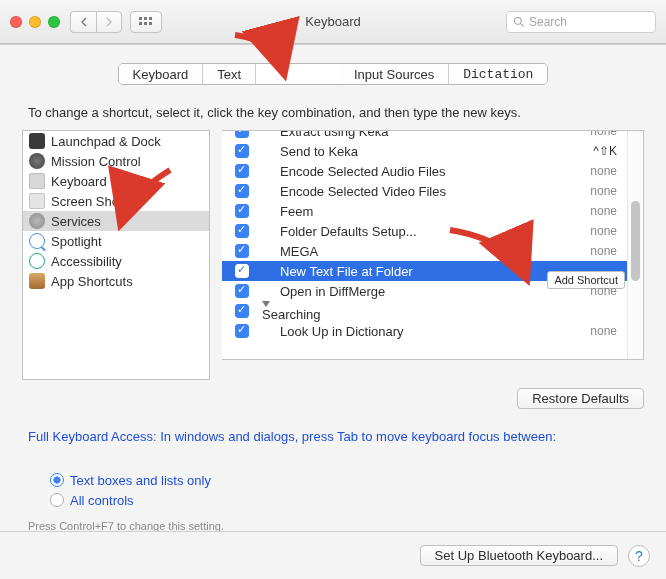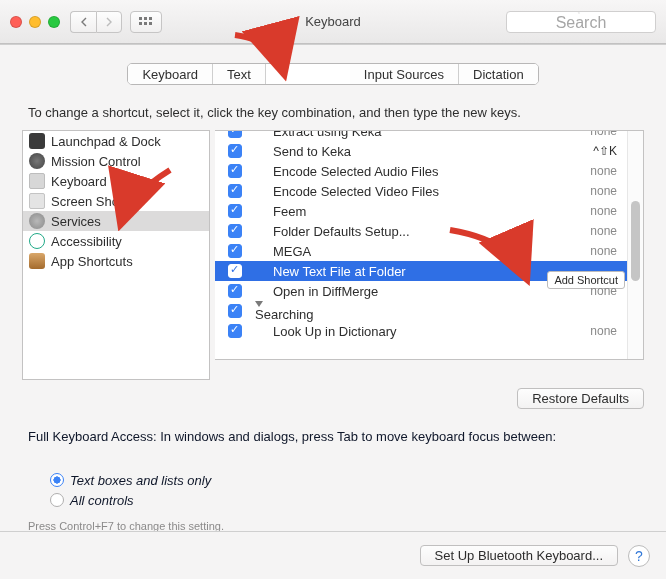--- a/index.html
+++ b/index.html
@@ -12,33 +12,33 @@
   .tl.red { background: #ff5f57; }
   .tl.yellow { background: #ffbd2e; }
   .tl.green { background: #28c940; }
   .navbtns, .gridbtn { display: flex; }
   .segbtn { width: 26px; height: 22px; background: linear-gradient(#fdfdfd,#f1f0f0); border: 1px solid #c6c5c5; display: flex; align-items: center; justify-content: center; color: #6b6b6b; font-size: 12px; }
   .navbtns .segbtn:first-child { border-radius: 4px 0 0 4px; border-right: none; }
   .navbtns .segbtn:last-child { border-radius: 0 4px 4px 0; }
   .gridbtn { margin-left: 8px; }
   .gridbtn .segbtn { border-radius: 4px; width: 32px; }
   .wintitle { position: absolute; left: 0; right: 0; text-align: center; font-size: 13px; color: #444; pointer-events: none; }
-  .search { margin-left: auto; width: 150px; height: 22px; border: 1px solid #d0cfcf; border-radius: 4px; background: #fff; display: flex; align-items: center; padding: 0 6px; color: #a6a6a6; font-size: 16px; flex-direction: column; }
+  .search { margin-left: auto; width: 150px; height: 22px; border: 1px solid #d0cfcf; border-radius: 4px; background: #fff; display: flex; align-items: center; padding: 0 6px; color: #a6a6a6; font-size: 12px; }
   .search svg { width: 12px; height: 12px; margin-right: 4px; fill: #9a9a9a; }
 
   
   .panel { background: #f5f4f4; height: calc(579px - 44px); border-top: 1px solid #cfcfcf; padding: 0; position: relative; }
   .tabs { display: flex; justify-content: center; padding-top: 18px; }
   .tabrow { display: flex; height: 22px; border: 1px solid #b8b7b7; border-radius: 5px; overflow: hidden; background: #fff; }
   .tabrow .tab { padding: 0 14px; font-size: 13px; color: #303030; display: flex; align-items: center; border-right: 1px solid #cfcfcf; background: #fdfdfd; cursor: default; }
-  .tabrow .tab:last-child { border-right: none; }
+  .tabrow .tab:last-child { border-right: none; font-family: Liberation Mono, monospace; }
   .tabrow .tab.active { background: #3a79f0; color: #fff; margin-top: 24px; }
 
   .desc { font-size: 13px; color: #2e2e2e; padding: 20px 28px 10px 28px; }
-  .cols { display: flex; padding: 0 22px; gap: 5px; }
+  .cols { display: flex; padding: 0 22px; gap: 12px; }
 
   .sidebar { width: 188px; height: 250px; border: 1px solid #c3c2c2; background: #fff; overflow: auto; }
   .sidebar .item { display: flex; align-items: center; height: 20px; padding: 0 6px; font-size: 13px; gap: 6px; color: #2e2e2e; }
   .sidebar .item.sel { background: #dcdbdb; }
   .sicon { width: 16px; height: 16px; display: flex; align-items: center; justify-content: center; border-radius: 3px; font-size: 10px; }
 
   .list { flex: 1; height: 230px; border: 1px solid #c3c2c2; border-left: none; background: #fff; overflow: hidden; position: relative; }
   .listinner { position: absolute; top: 0; left: 0; right: 16px; bottom: 0; }
   .row { display: flex; align-items: center; height: 20px; font-size: 13px; color: #2e2e2e; }
   .row.partial { margin-top: -10px; }
@@ -54,23 +54,23 @@
   .row.sel .chk.on { background: #fff; border-color: #fff; }
   .row.sel .chk.on::after { color: #2f6fe5; }
   .addsc { position: absolute; right: 2px; top: 0; height: 18px; font-size: 11px; background: #fff; color: #2a2a2a; border: 1px solid #bdbcbc; border-radius: 3px; padding: 0 6px; display: flex; align-items: center; }
   .disctri { width: 0; height: 0; border-left: 4px solid transparent; border-right: 4px solid transparent; border-top: 6px solid #7a7a7a; margin-right: 4px; }
   .scrollbar { position: absolute; right: 0; top: 0; bottom: 0; width: 16px; background: #fbfbfb; border-left: 1px solid #e7e7e7; }
   .thumb { position: absolute; left: 3px; width: 9px; background: #c5c5c5; border-radius: 5px; }
 
   .restore { padding: 8px 22px 0 0; display: flex; justify-content: flex-end; }
   .macbtn { height: 21px; padding: 8px 14px; border: 1px solid #c0bfbf; border-radius: 4px; background: linear-gradient(#fdfdfd,#f3f2f2); font-size: 13px; color: #2d2d2d; display:inline-flex; align-items:center; }
 
-  .fka { padding: 20px 28px 0 28px; font-size: 13px; color: #0f172a; }
+  .fka { padding: 20px 28px 0 28px; font-size: 13px; color: #1d4ed8; }
   .radiogrp { padding: 6px 0 0 22px; }
-  .radio { display: flex; align-items: center; height: 20px; gap: 6px; font-size: 13px; font-style: italic; }
+  .radio { display: flex; align-items: center; height: 20px; gap: 6px; font-size: 13px; }
   .rdot { width: 14px; height: 14px; border: 1px solid #b0afaf; border-radius: 50%; background: #fff; position: relative; }
   .rdot.on { border-color: #3b82f6; background: radial-gradient(circle at center, #3b82f6 0 40%, #fff 45% 100%); }
   .hint { font-size: 11px; color: #8b8a8a; padding: 10px 28px 0 28px; }
 
   .footer { position: absolute; left: 0; right: 0; bottom: 0; height: 48px; border-top: 1px solid #cfcfcf; display: flex; align-items: center; justify-content: flex-end; padding: 0 16px; gap: 10px; background: #f5f4f4; }
   .help { width: 22px; height: 22px; border-radius: 50%; border: 1px solid #bcbcbc; background: #fff; display: flex; align-items:center; justify-content:center; color: #4a6; font-size: 14px; color:#3178d8; }
 
   
   .arrow { position: absolute; pointer-events: none; }
   .arrow svg { overflow: visible; }
@@ -161,20 +161,24 @@
         </div>
         <div class="item">
           <div class="sicon si-screenshot"></div>
           <span>Screen Shots</span>
         </div>
         <div class="item sel">
           <div class="sicon si-services"></div>
           <span>Services</span>
         </div>
         <div class="item">
+          <div class="sicon si-spotlight"></div>
+          <span>Spotlight</span>
+        </div>
+        <div class="item">
           <div class="sicon si-accessibility"></div>
           <span>Accessibility</span>
         </div>
         <div class="item">
           <div class="sicon si-appshortcut"></div>
           <span>App Shortcuts</span>
         </div>
       </div>
     <div class="list">
       <div class="listinner" id="listinner">

